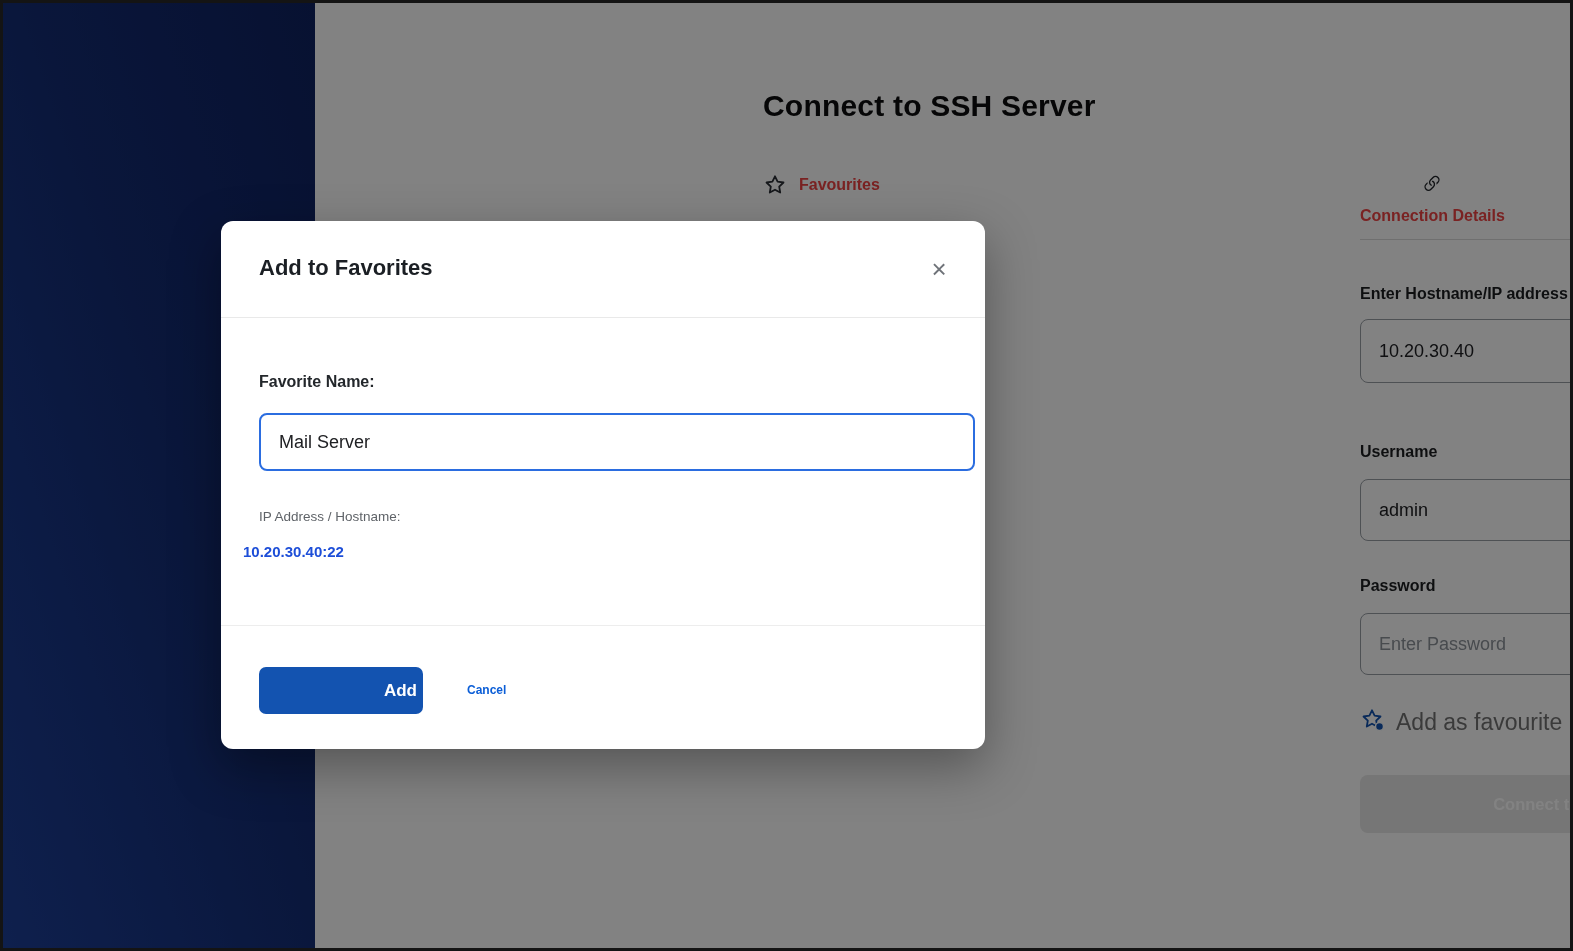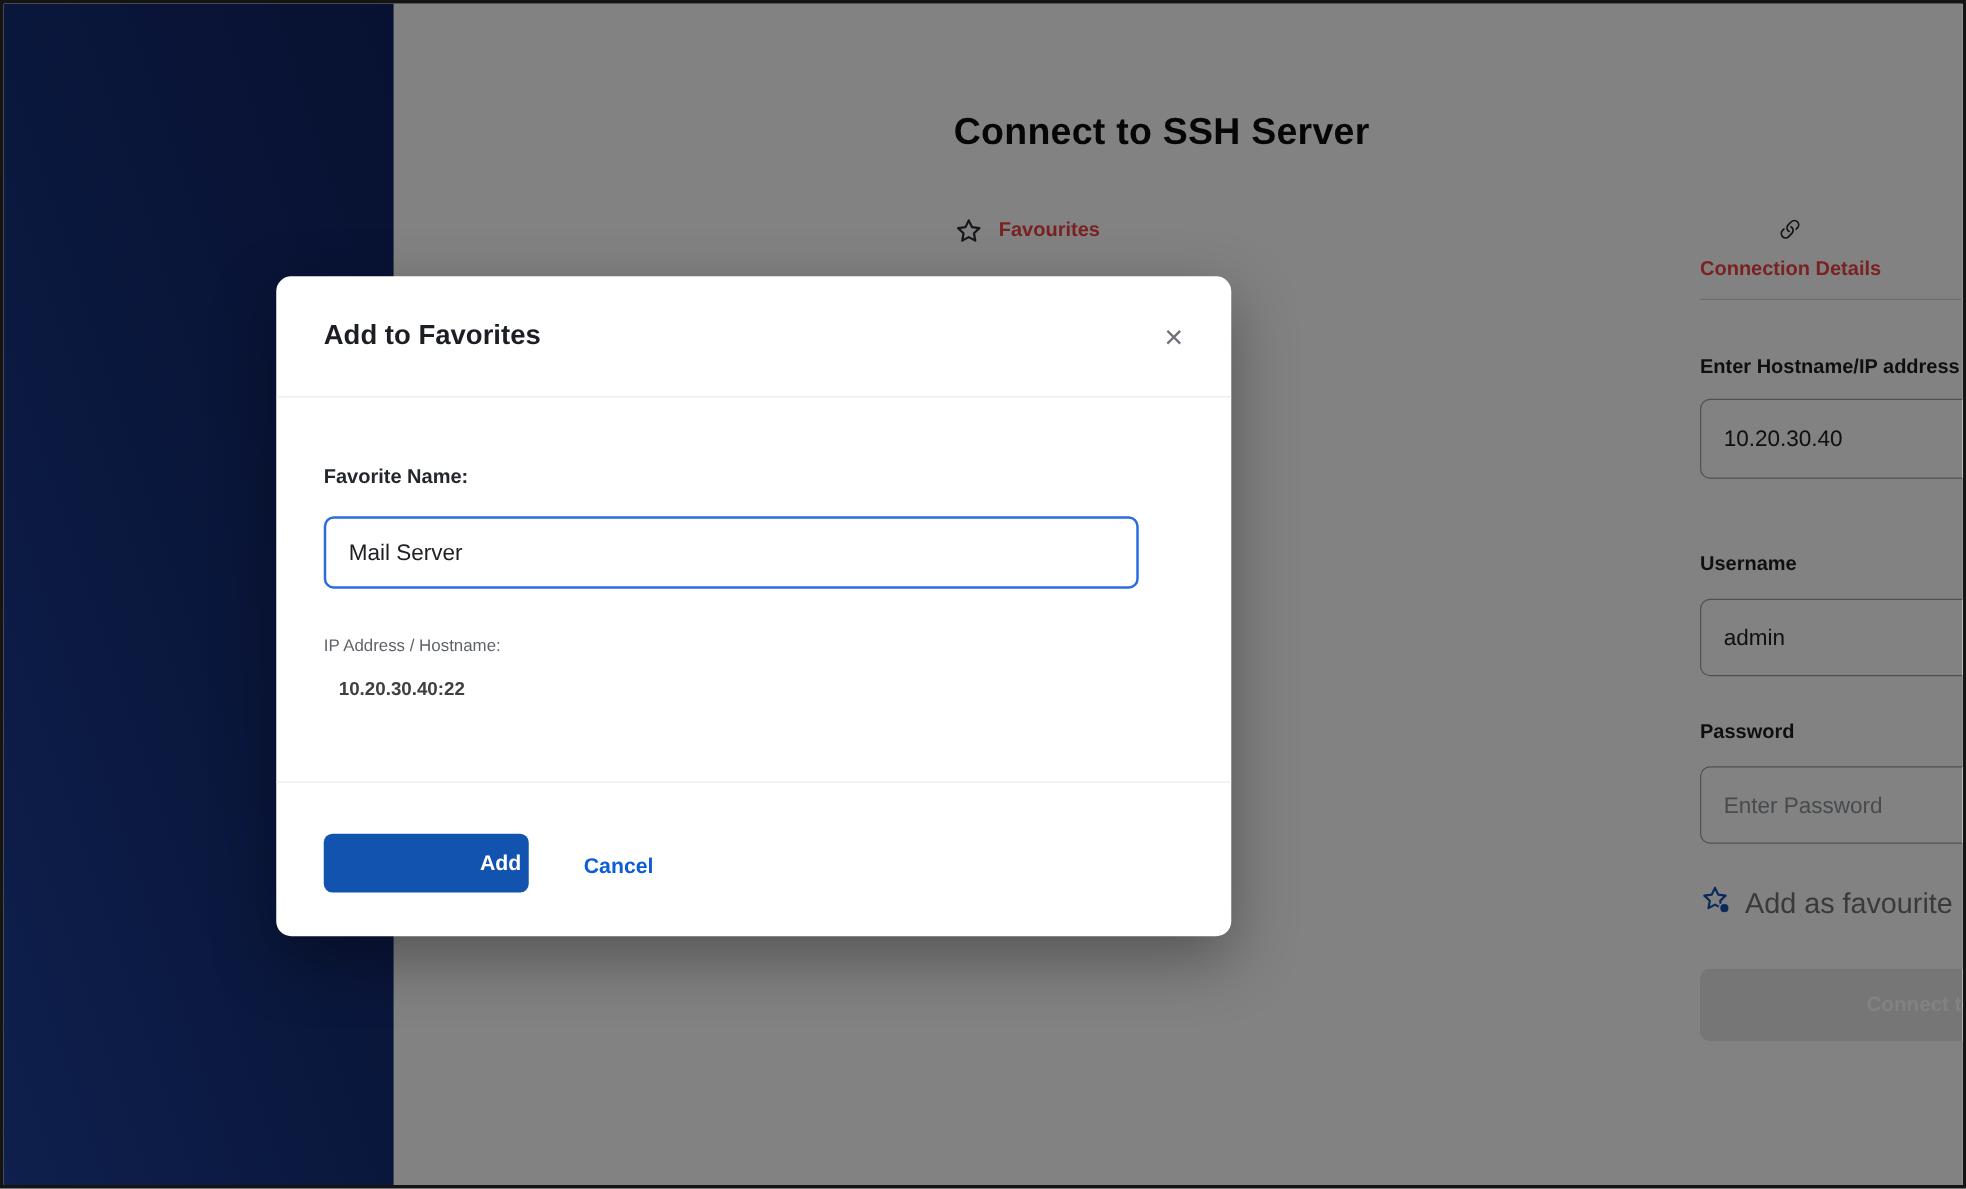--- a/index.html
+++ b/index.html
@@ -81,41 +81,41 @@
     font-size:26px; line-height:40px; color:#6f7379; cursor:pointer; padding:0;
   }
   .modal-divider-top    { position:absolute; left:0; right:0; top:96px;  border-top:1px solid #e9e9e9; }
   .modal-divider-bottom { position:absolute; left:0; right:0; top:404px; border-top:1px solid #ededed; }
 
   .fav-name-label {
     position:absolute; left:38px; top:152px;
     font-size:16px; font-weight:600; color:#23272b;
   }
   .fav-name-input {
-    position:absolute; left:38px; top:192px; width:652px; height:58px;
+    position:absolute; left:38px; top:192px; width:716px; height:58px;
     box-sizing:border-box; border:2px solid #2b6de0; border-radius:8px;
     font-family:inherit; font-size:18px; color:#202124; padding:0 18px; outline:none;
   }
   .addr-label {
     position:absolute; left:38px; top:288px;
     font-size:13.5px; color:#5f6368;
   }
   .addr-value {
-    position:absolute; left:50px; top:322px;
-    font-size:15px; font-weight:700; color:#404040;
+    position:absolute; left:22px; top:322px;
+    font-size:15px; font-weight:700; color:#1d4ed8;
   }
   .add-btn {
     position:absolute; left:38px; top:446px; width:164px; height:47px;
     background:#1353b0; color:#ffffff; border:none; border-radius:7px;
     font-family:inherit; font-size:17px; font-weight:700; cursor:pointer;text-align:right;
   }
   .cancel-btn {
     position:absolute; left:244px; top:456px;
     background:none; border:none; padding:6px 2px;
-    font-family:inherit; color:#0b5ed7; font-size:17px; font-weight:700; cursor:pointer;
+    font-family:inherit; color:#0b5ed7; font-size:12px; font-weight:700; cursor:pointer;
   }
 </style>
 </head>
 <body>
 
 <div class="page">
 
   <div class="sidebar"></div>
 
   <div class="main">

